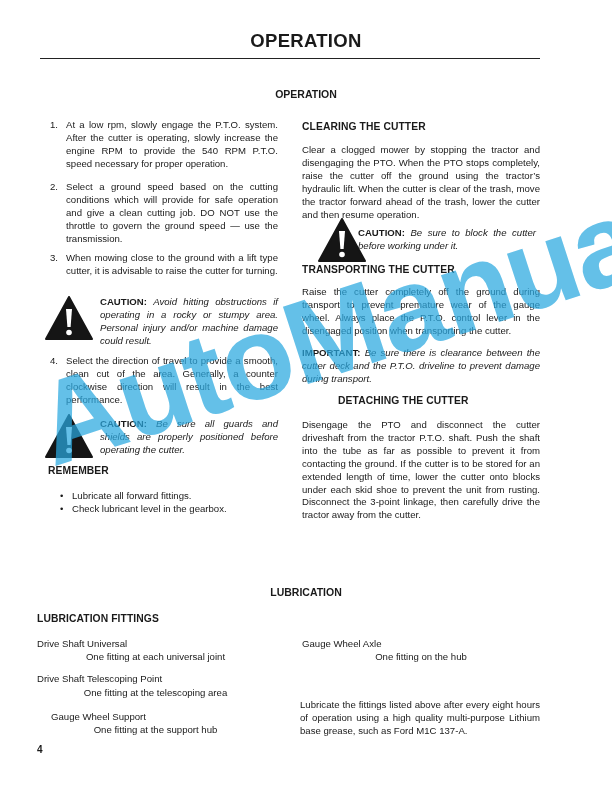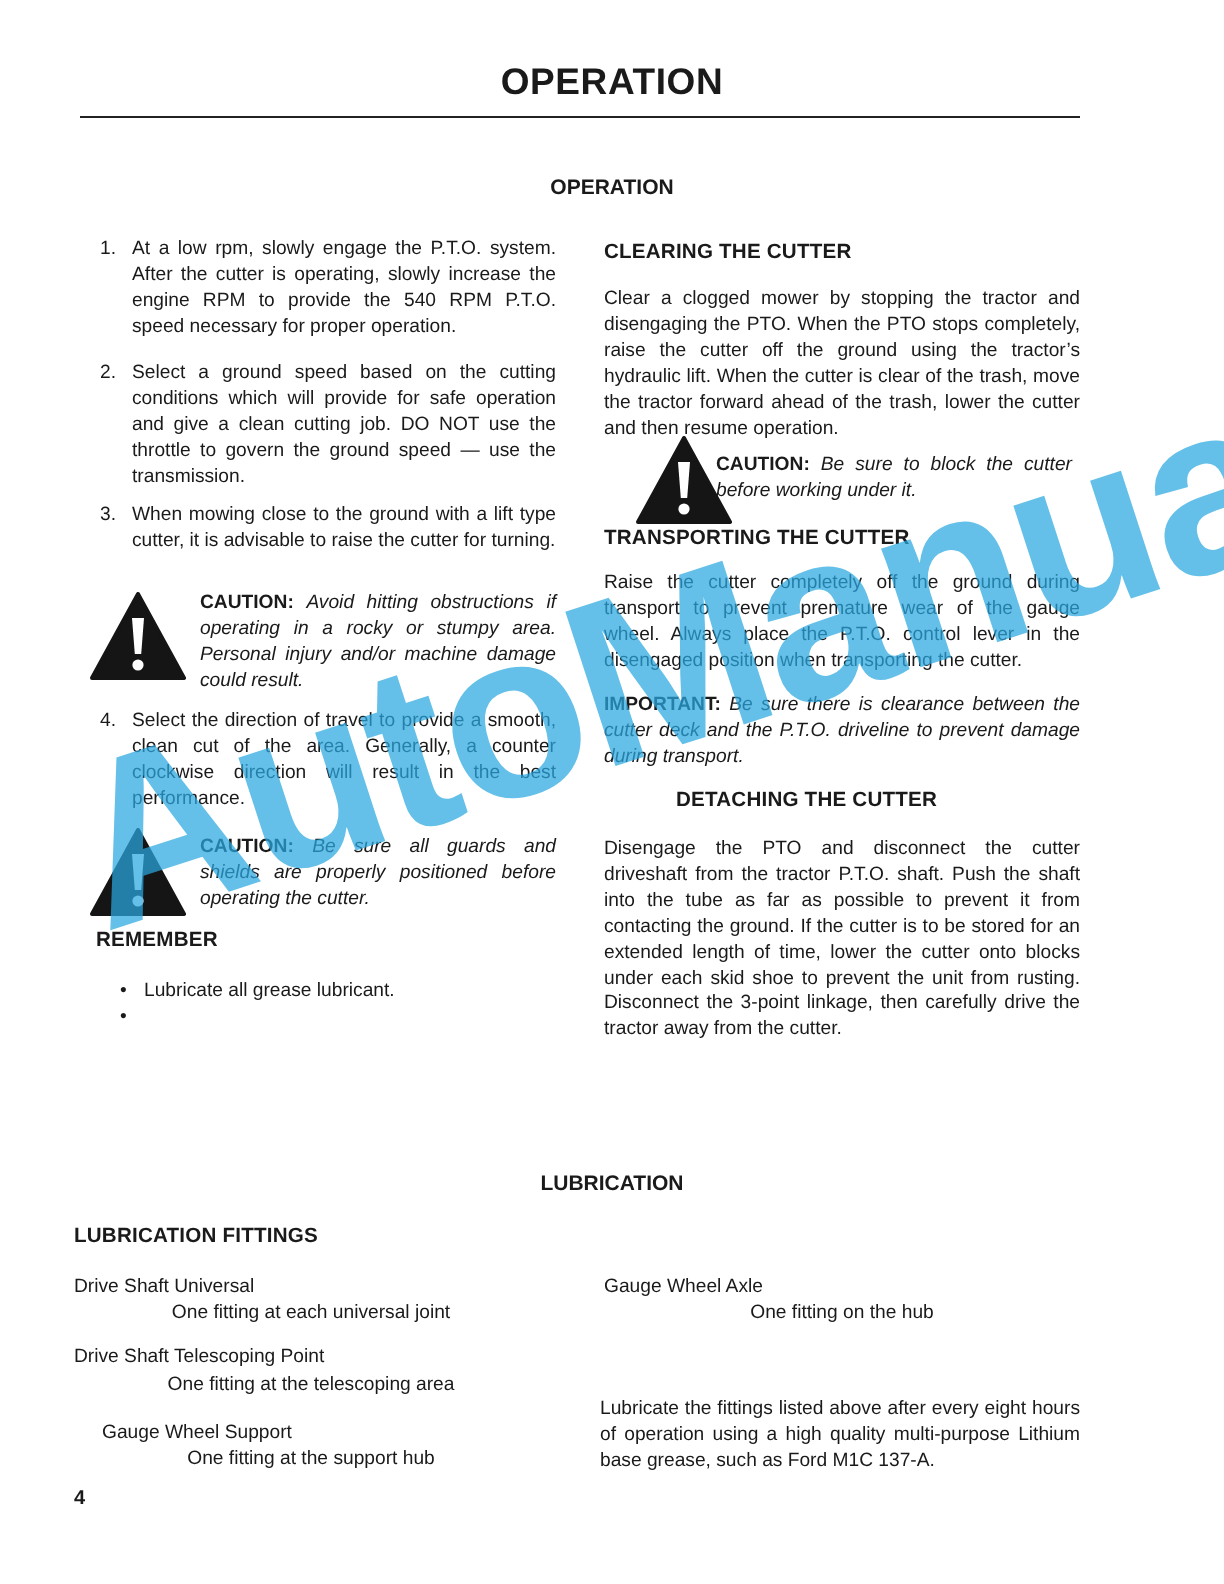--- a/index.html
+++ b/index.html
@@ -71,24 +71,25 @@
 </svg>
 <div class="abs caution" style="left:100px;top:418px;width:178px;">
   <b>CAUTION:</b>
   <i>Be sure all guards and shields are properly positioned before operating the cutter.</i>
 </div>
 
 <div class="abs sub-head" style="left:48px;top:465px;">REMEMBER</div>
 <div class="abs bullets" style="left:60px;top:489px;width:220px;">
   <div class="b">
       <span class="dot">•</span>
-      <span>Lubricate all grease lubricant.</span>
+      <span>Lubricate all forward fittings.</span>
     </div>
   <div class="b">
       <span class="dot">•</span>
+      <span>Check lubricant level in the gearbox.</span>
     </div>
 </div>
 
 <div class="abs sub-head" style="left:302px;top:121px;">CLEARING THE CUTTER</div>
 <div class="abs para" style="left:302px;top:144px;width:238px;">Clear a clogged mower by stopping the tractor and disengaging the PTO. When the PTO stops completely, raise the cutter off the ground using the tractor’s hydraulic lift. When the cutter is clear of the trash, move the tractor forward ahead of the trash, lower the cutter and then resume operation.</div>
 
 <svg class="abs warn" style="left:318px;top:218px;" viewBox="0 0 48 44">
   <path d="M24 1 L47 43 L1 43 Z" fill="#151515" stroke="#151515" stroke-linejoin="round" stroke-width="2"></path>
   <path d="M21 13 L27 13 L25.6 31 L22.4 31 Z" fill="#fff"></path>
   <circle cx="24" cy="36.5" r="2.8" fill="#fff"></circle>

